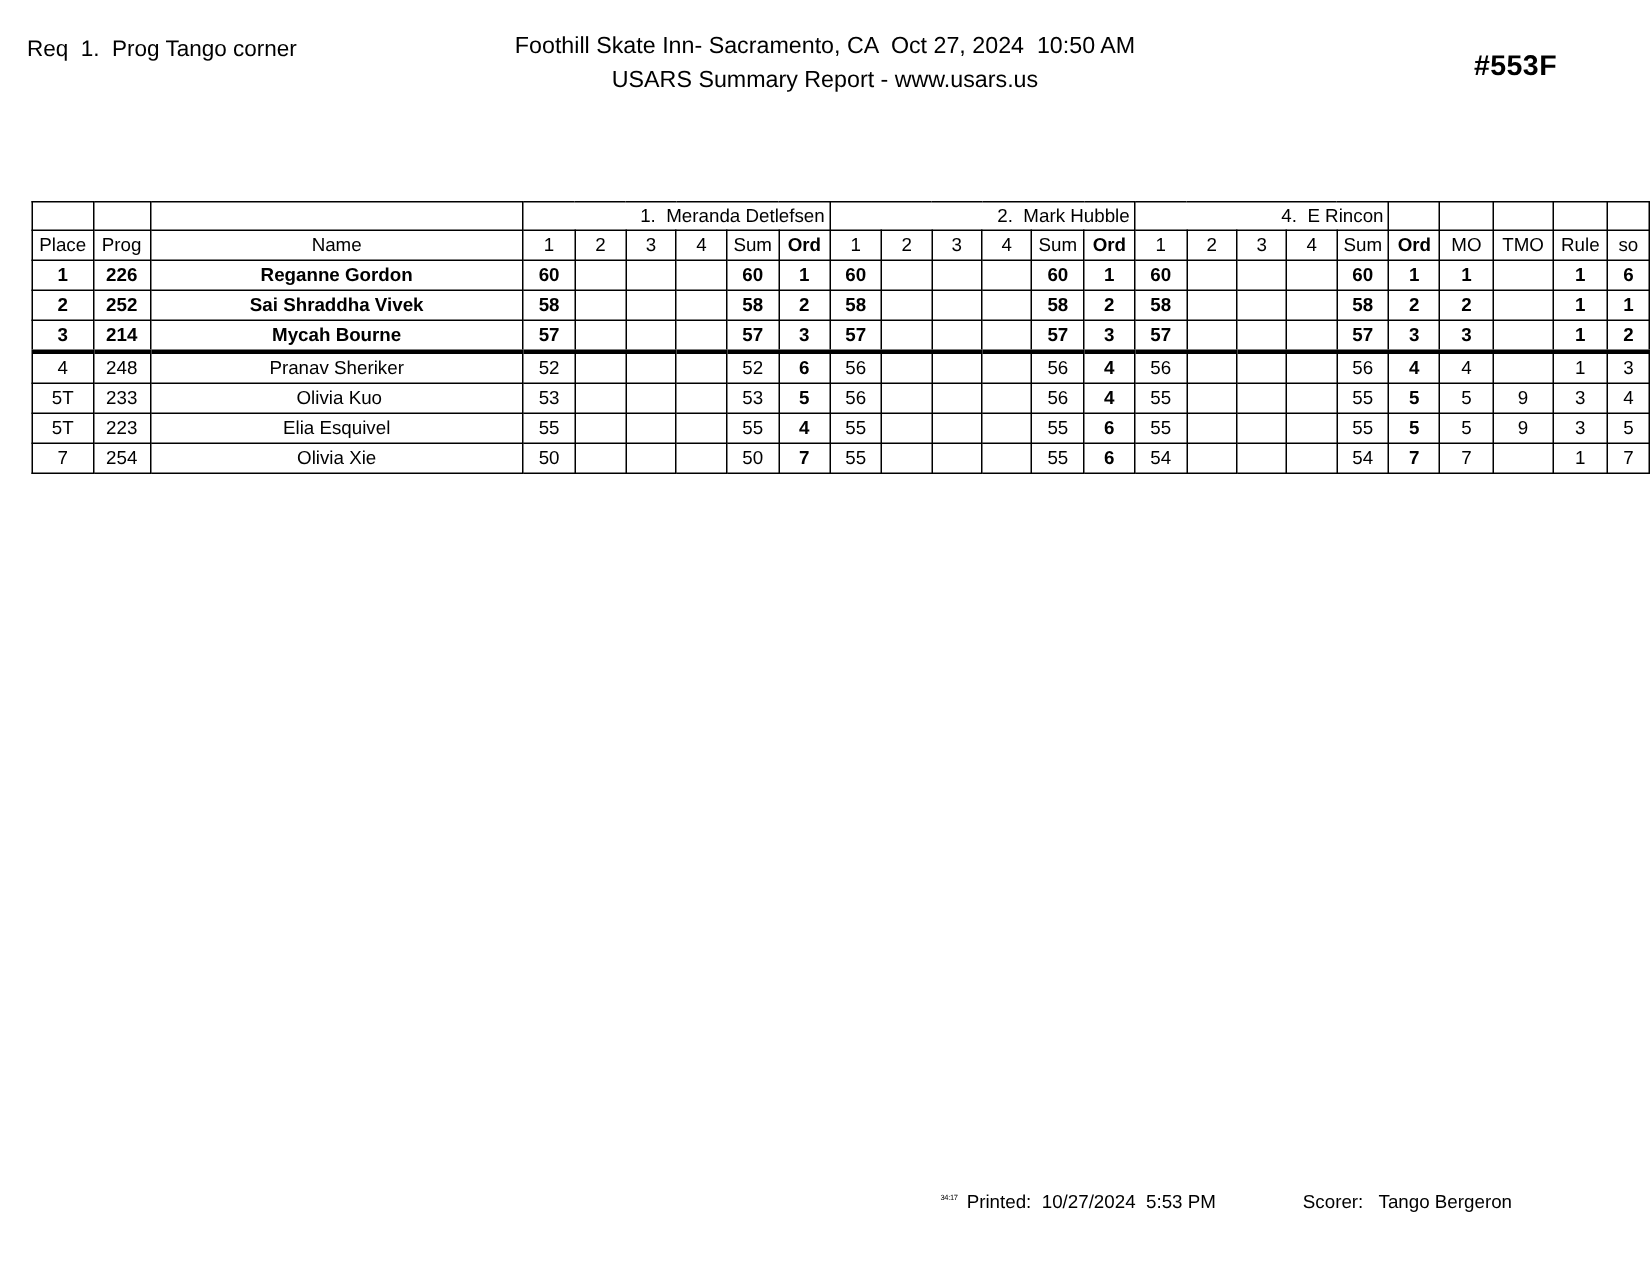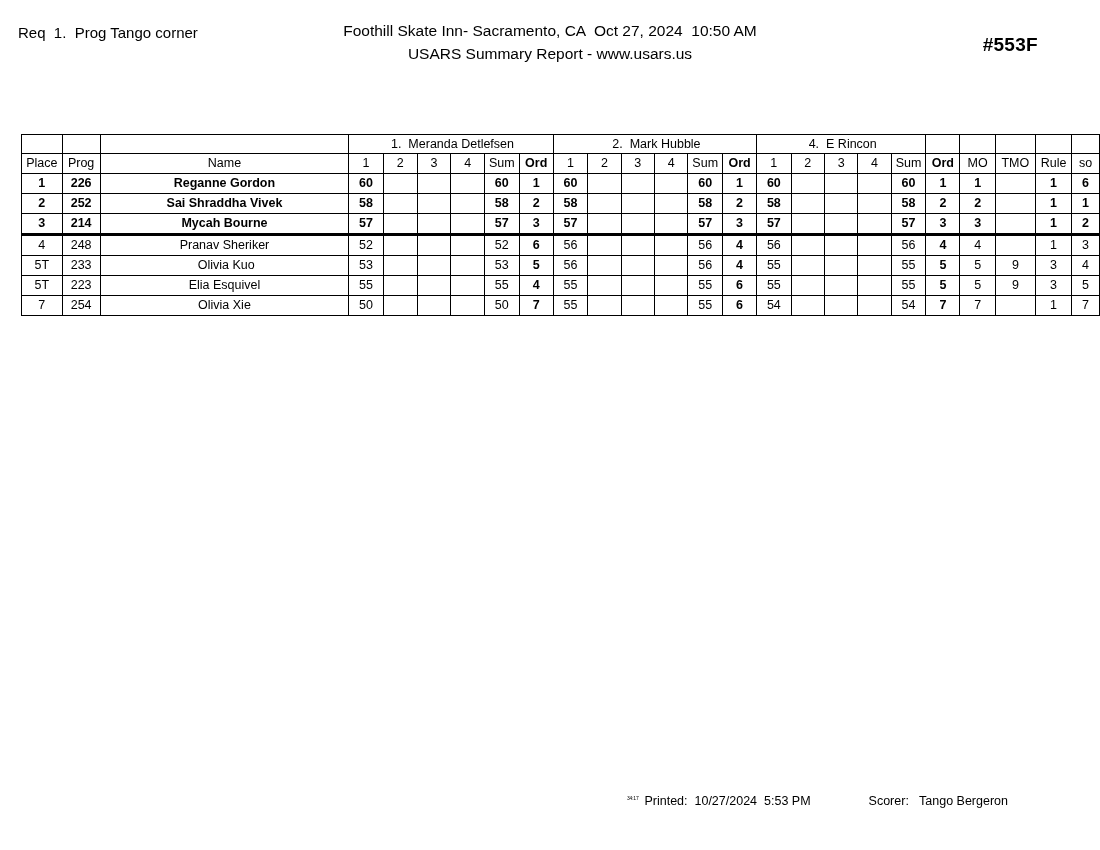--- a/index.html
+++ b/index.html
@@ -79,21 +79,21 @@
     height: 19px;
     line-height: 19px;
     text-align: center;
     white-space: pre;
     overflow: hidden;
   }
   
   tr.judge-band td {
     height: 18px;
     line-height: 18px;
-    text-align: center;
+    text-align: right;
     padding-left: 6px;
     border-bottom: 1px solid #000;
   }
   td.band-blank {
     border: none;
   }
   td.band-name {
     border: 1px solid #000;
     border-bottom: 1px solid #000;
   }

